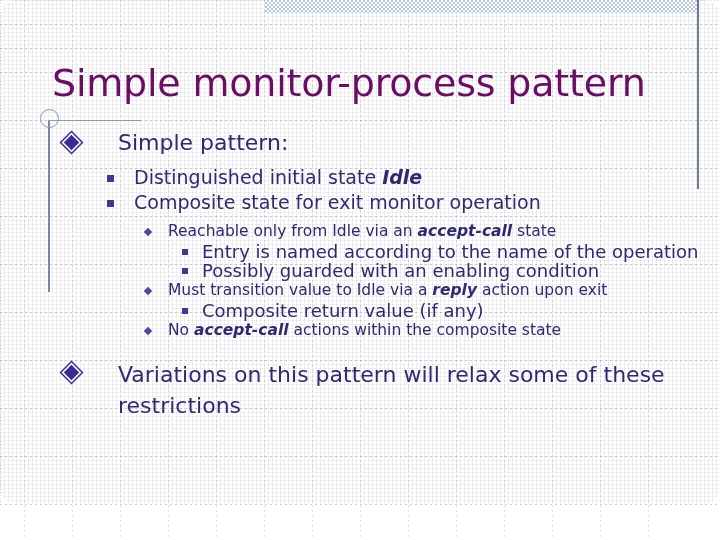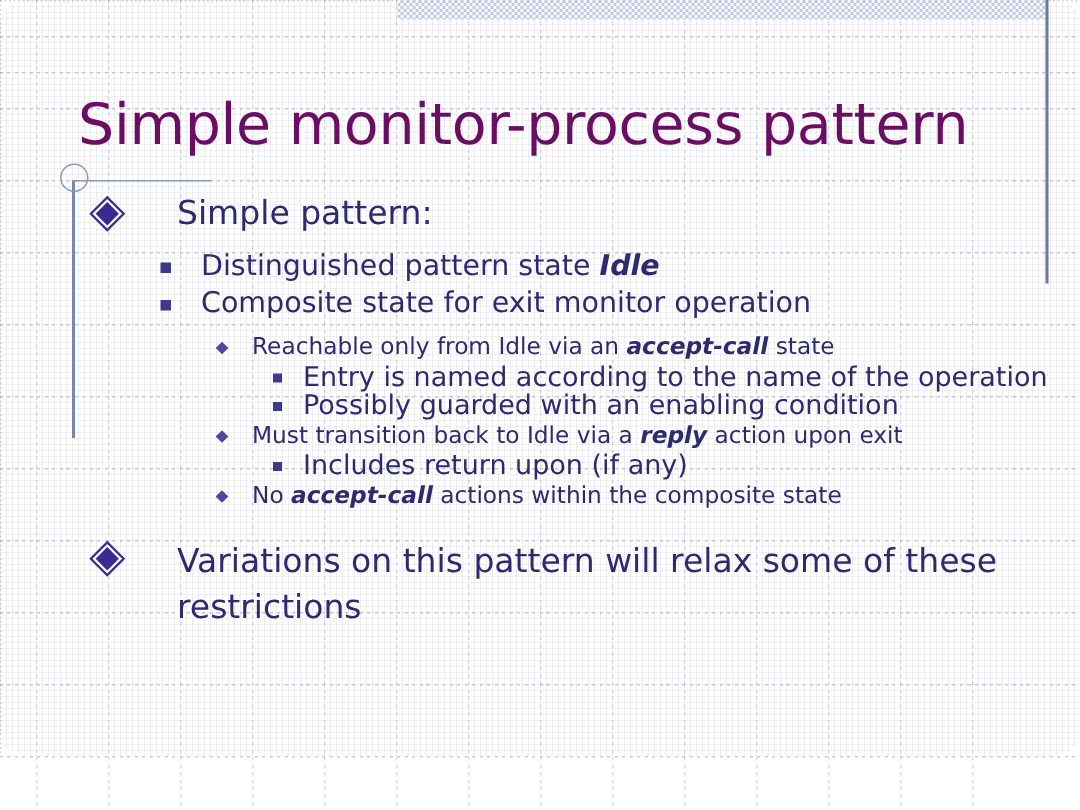--- a/index.html
+++ b/index.html
@@ -265,21 +265,21 @@
 
     <div class="lvl1">
       <span class="bullet-diamond"></span>
       <span>Simple pattern:</span>
     </div>
 
     <div class="spacer-sm"></div>
 
     <div class="lvl2">
       <span class="bullet-square"></span>
-      <span>Distinguished pattern state </span><b>Idle</b>
+      <span>Distinguished initial state </span><b>Idle</b>
     </div>
 
     <div class="lvl2">
       <span class="bullet-square"></span>
       <span>Composite state for exit monitor operation</span>
     </div>
 
     <div class="spacer-sm"></div>
 
     <div class="lvl3">
@@ -292,27 +292,27 @@
       <span>Entry is named according to the name of the operation</span>
     </div>
 
     <div class="lvl4">
       <span class="bullet-square-sm"></span>
       <span>Possibly guarded with an enabling condition</span>
     </div>
 
     <div class="lvl3">
       <span class="bullet-dot"></span>
-      <span>Must transition back to Idle via a </span><b>reply</b><span> action upon exit</span>
+      <span>Must transition value to Idle via a </span><b>reply</b><span> action upon exit</span>
     </div>
 
 
     <div class="lvl4">
       <span class="bullet-square-sm"></span>
-      <span>Includes return upon (if any)</span>
+      <span>Composite return value (if any)</span>
     </div>
 
     <div class="lvl3">
       <span class="bullet-dot"></span>
       <span>No </span><b>accept-call</b><span> actions within the composite state</span>
     </div>
 
     <div class="spacer-lg"></div>
 
     <div class="lvl1" style="line-height:31px">

